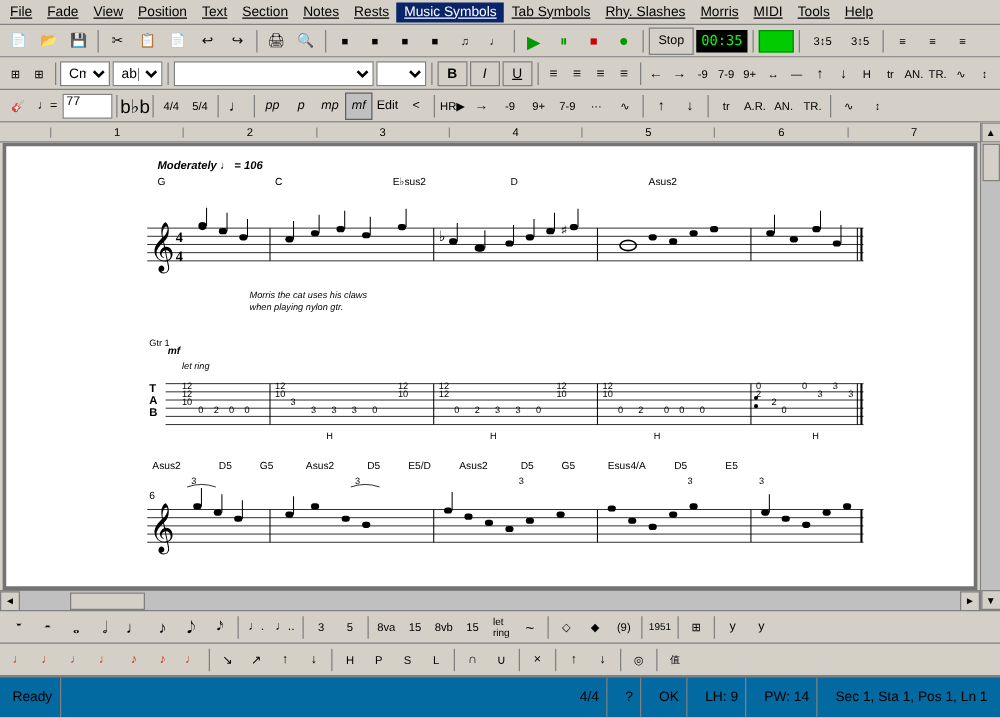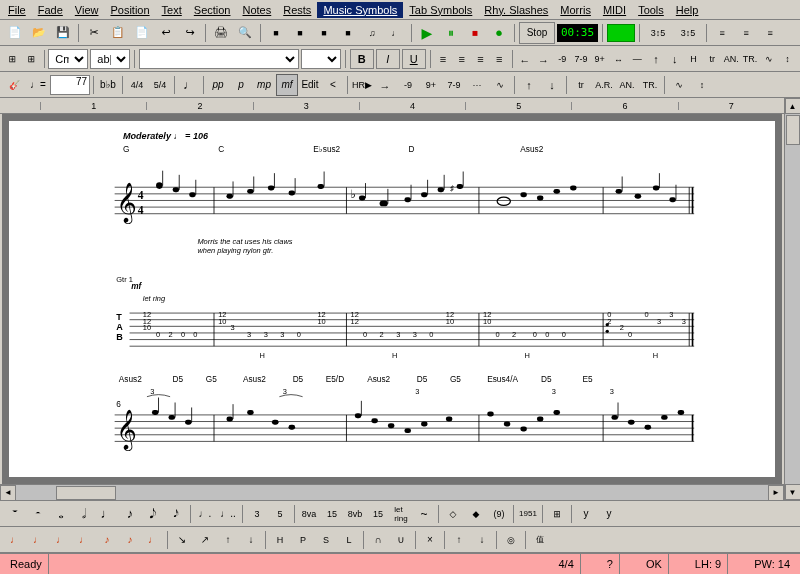--- a/index.html
+++ b/index.html
@@ -117,21 +117,21 @@
       border-bottom: 1px solid #808080;
       font-size: 11px;
     }
 
     
     #score-area {
       flex: 1;
       background: white;
       overflow: hidden;
       position: relative;
-      border: 7px solid #737373;
+      border: 3px solid #737373;
       margin: 2px;
     }
 
     
     #ruler {
       height: 16px;
       background: #d4d0c8;
       border-bottom: 1px solid #808080;
       display: flex;
       align-items: center;
@@ -194,28 +194,28 @@
       width: 22px; height: 20px;
       background: #d4d0c8;
       border: 1px solid transparent;
       display: flex; align-items: center; justify-content: center;
       font-size: 13px;
       cursor: pointer;
     }
 
     
     #status-bar {
-      background: #fca5a5;
-      height: 22px;
+      background: #0369a1;
+      height: 34px;
       display: flex;
       align-items: center;
       border-top: 2px solid #808080;
       padding: 0 4px;
       font-size: 11px;
-      gap: 20px;
+      gap: 8px;
     }
     .status-segment {
       padding: 0 6px;
       border-right: 1px solid #808080;
       height: 100%;
       display: flex;
       align-items: center;
     }
     .status-segment:last-child { border-right: none; }
 
@@ -349,23 +349,23 @@
     <div class="toolbar-btn" style="font-size:9px">tr</div>
     <div class="toolbar-btn" style="font-size:9px">AN.</div>
     <div class="toolbar-btn" style="font-size:9px">TR.</div>
     <div class="toolbar-btn" style="font-size:9px">∿</div>
     <div class="toolbar-btn" style="font-size:9px">↕</div>
   </div>
 
   <div class="toolbar3">
     <div class="toolbar-btn" style="font-size:9px">🎸</div>
     <div class="toolbar-btn" style="font-size:10px">♩=</div>
-    <div class="combo-box" style="width:28px;font-size:10px;text-align:right">77</div>
-    <div class="toolbar-sep"></div>
-    <div class="toolbar-btn" style="font-size:10px">b♭b</div>
+    <div class="combo-box" style="width:28px;font-size:10px;text-align:left">77</div>
+    <div class="toolbar-sep"></div>
+    <div class="toolbar-btn" style="font-size:15px">b♭b</div>
     <div class="toolbar-sep"></div>
     <div class="toolbar-btn" style="font-size:9px">4/4</div>
     <div class="toolbar-btn" style="font-size:9px">5/4</div>
     <div class="toolbar-sep"></div>
     <div class="toolbar-btn" style="font-size:12px">♩</div>
     <div class="toolbar-sep"></div>
     <div class="toolbar-btn" style="font-size:10px;font-style:italic">pp</div>
     <div class="toolbar-btn" style="font-size:10px;font-style:italic">p</div>
     <div class="toolbar-btn" style="font-size:10px;font-style:italic">mp</div>
     <div class="toolbar-btn" style="font-size:10px;font-style:italic;border:1px solid #606060;background:#c0c0c0">mf</div>
@@ -726,14 +726,17 @@
     </div>
     <div class="status-segment">
       <span>OK</span>
     </div>
     <div class="status-segment">
       <span>LH: 9</span>
     </div>
     <div class="status-segment">
       <span>PW: 14</span>
     </div>
+    <div class="status-segment">
+      <span>Sec 1, Sta 1, Pos 1, Ln 1</span>
+    </div>
   </div>
 </div>
 
 </body></html>

